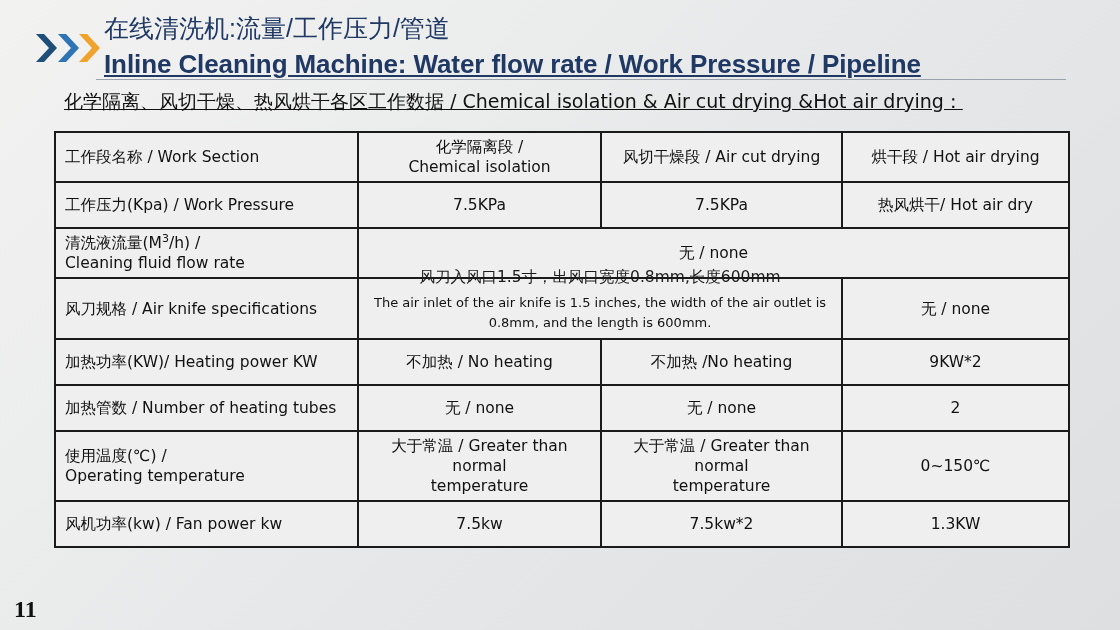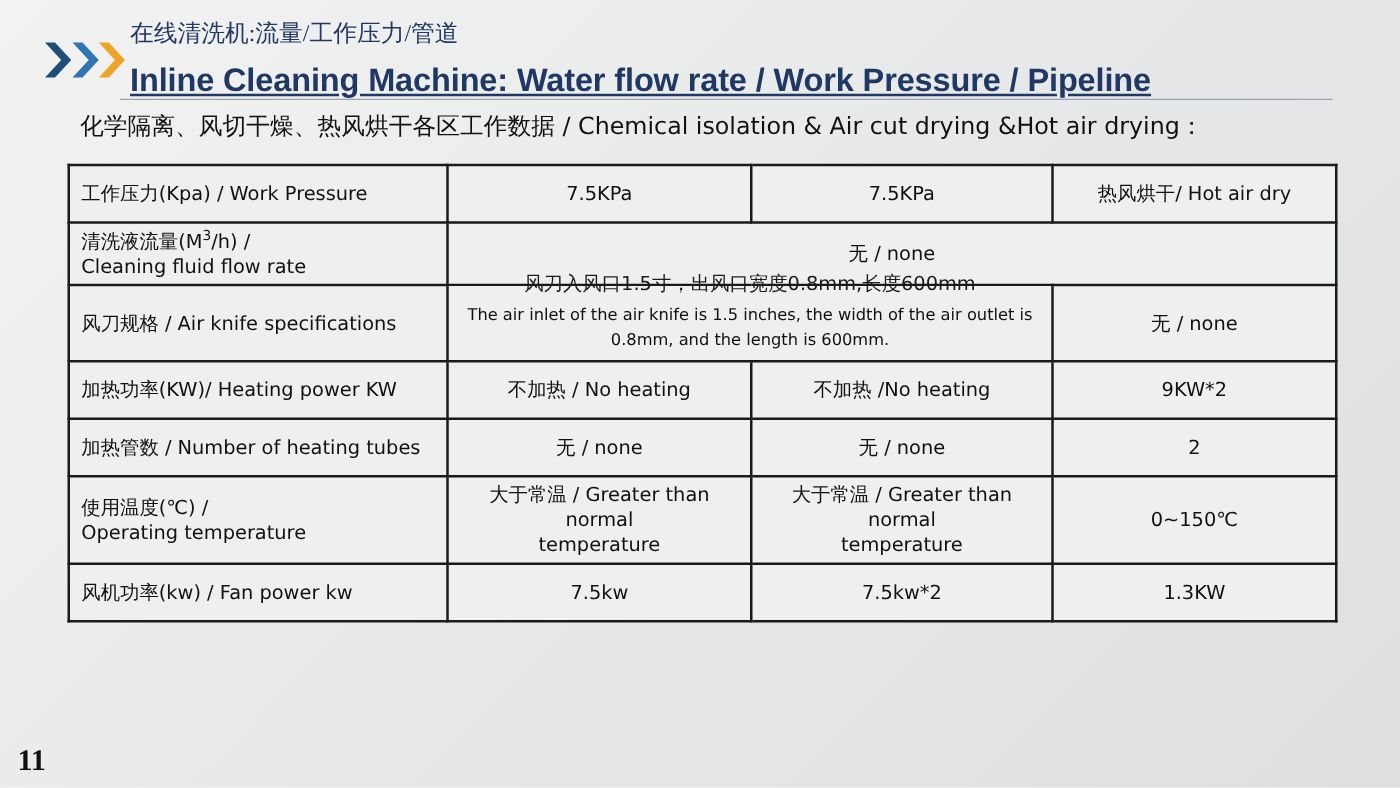--- a/index.html
+++ b/index.html
@@ -12,37 +12,38 @@
   }
 
   
   #header{position:absolute;left:0;top:0;width:1120px;height:120px;}
 
   #chevrons{position:absolute;left:34px;top:31px;width:66px;height:34px;}
   #chevrons svg{display:block;}
 
   #title-cn{
     position:absolute;left:104px;top:13px;
-    font-size:19px;line-height:30px;color:#1f3864;
-    font-family:Liberation Serif, serif;
+    font-size:25px;line-height:30px;color:#1f3864;
+    font-family:Liberation Sans, sans-serif;
     letter-spacing:0px;white-space:nowrap;
   }
   #title-en{
     position:absolute;left:104px;top:48px;
     font-size:26px;line-height:32px;color:#1f3864;font-weight:bold;
     white-space:nowrap;letter-spacing:-0.1px;text-decoration:underline;
   }
   #title-rule{
     position:absolute;left:96px;top:79px;width:970px;height:0;
     border-top:1.5px solid #9aa3ad;
   }
   #subtitle{
     position:absolute;left:64px;top:88px;
     font-size:19px;line-height:26px;color:#111111;white-space:nowrap;
     font-family:"DejaVu Sans","Liberation Sans",sans-serif;
+    text-decoration:underline;
   }
 
   
   #table-wrap{
     position:absolute;left:54px;top:131px;width:1014px;
   }
   table{
     border-collapse:collapse;width:1014px;table-layout:fixed;
     background:#efefef;
   }
@@ -118,20 +119,29 @@
 <div id="table-wrap">
   <table>
     <colgroup>
       <col class="c0">
         <col class="c1">
         <col class="c2">
         <col class="c3">
     </colgroup>
     <tbody>
 
+      <tr class="r-head">
+        <td class="lbl">工作段名称 / Work Section</td>
+        <td class="val">
+          <span class="two-line">化学隔离段 /</span>
+          <span class="two-line">Chemical isolation</span>
+        </td>
+        <td class="val">风切干燥段 / Air cut drying</td>
+        <td class="val">烘干段 / Hot air drying</td>
+      </tr>
 
       <tr class="r-press">
         <td class="lbl">工作压力(Kpa) / Work Pressure</td>
         <td class="val">7.5KPa</td>
         <td class="val">7.5KPa</td>
         <td class="val">热风烘干/ Hot air dry</td>
       </tr>
 
       <tr class="r-flow">
         <td class="lbl">

